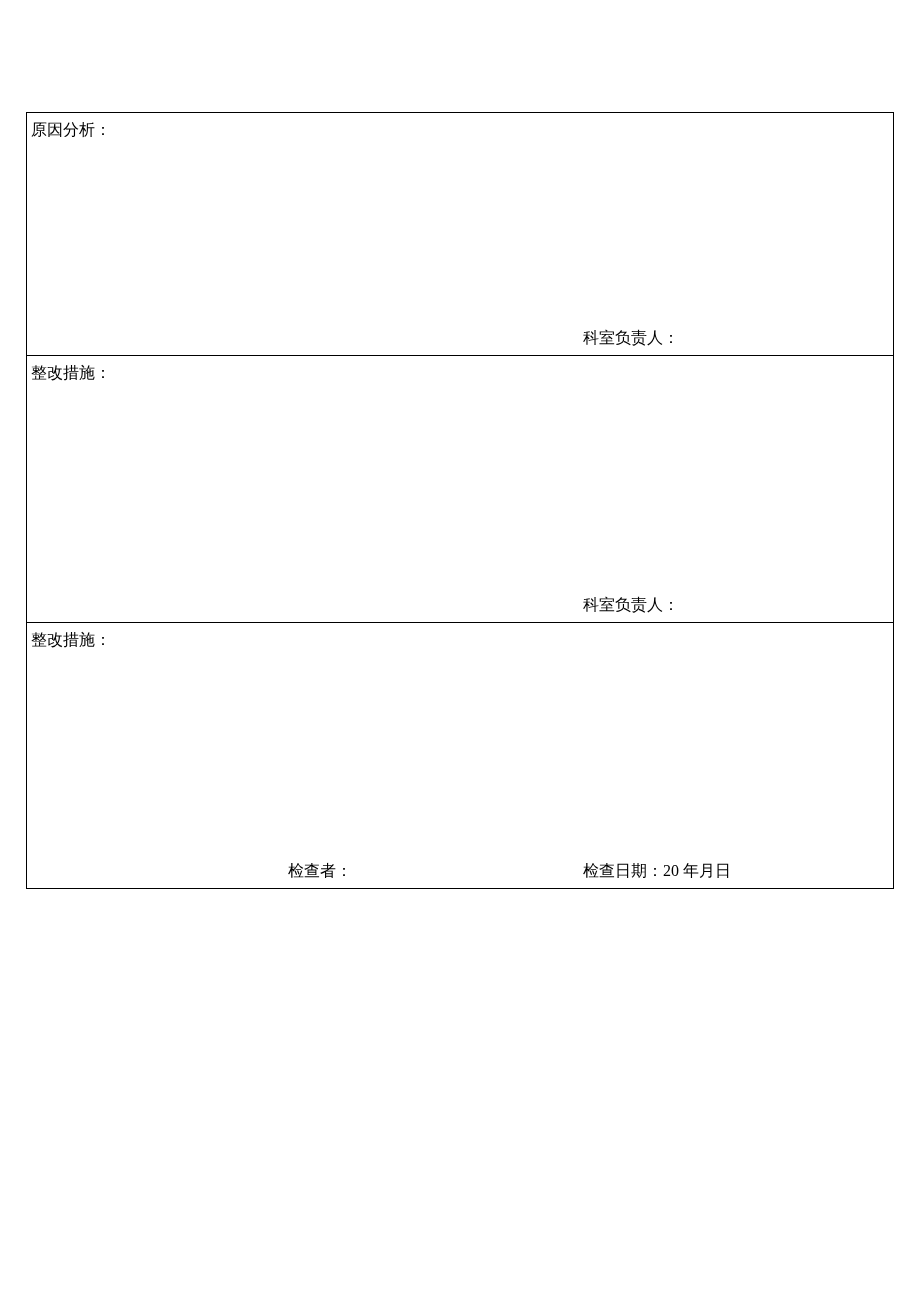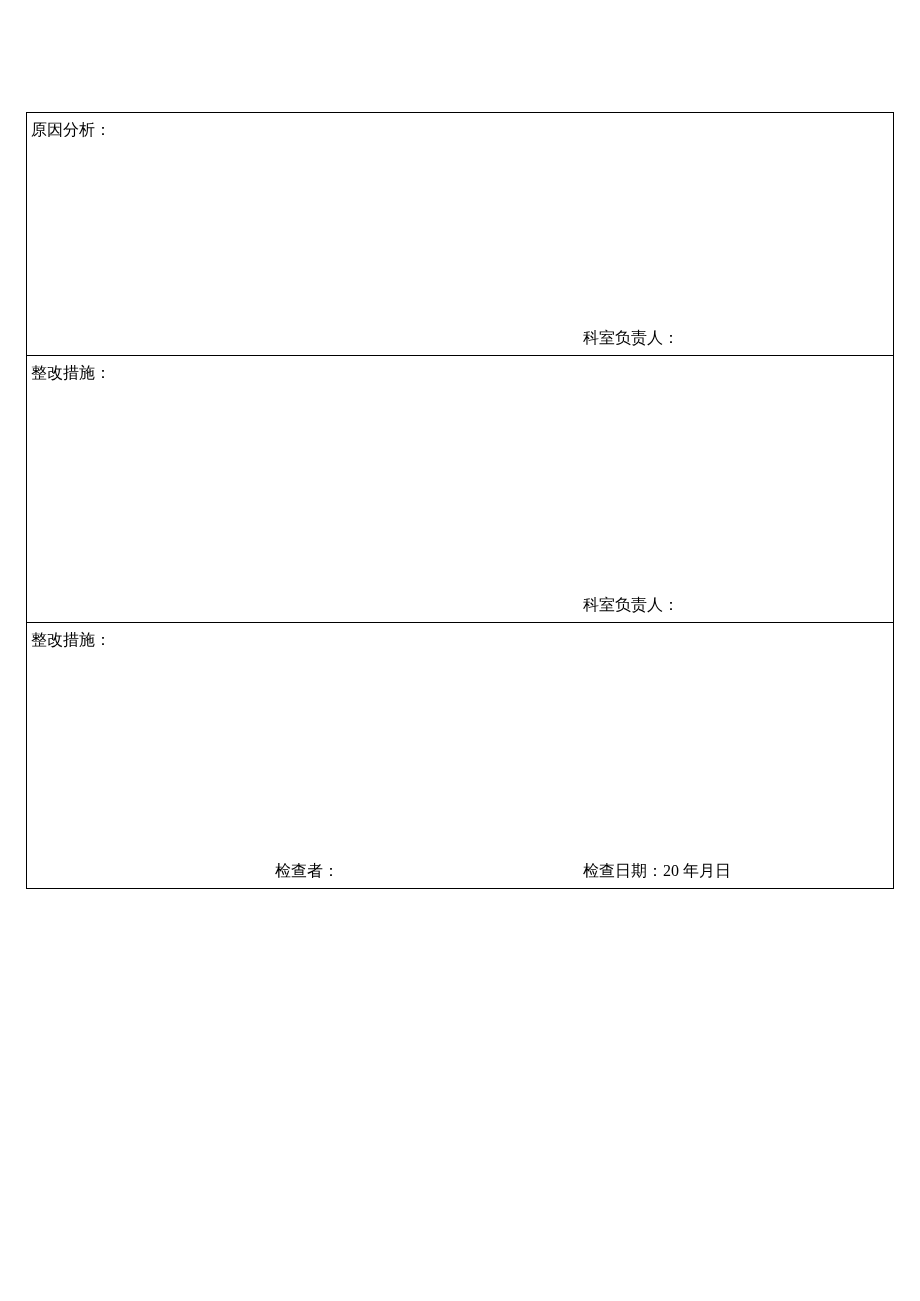--- a/index.html
+++ b/index.html
@@ -43,21 +43,21 @@
     .signature-line {
       position: absolute;
       bottom: 6px;
       font-size: 16px;
       line-height: 1.4;
     }
     .sig-responsible {
       left: 556px;
     }
     .sig-inspector {
-      left: 248px;
+      left: 261px;
       margin-top: 28px;
     }
     .sig-date {
       left: 556px;
     }
   </style>
 </head>
 <body>
 
 <table class="form-table">

